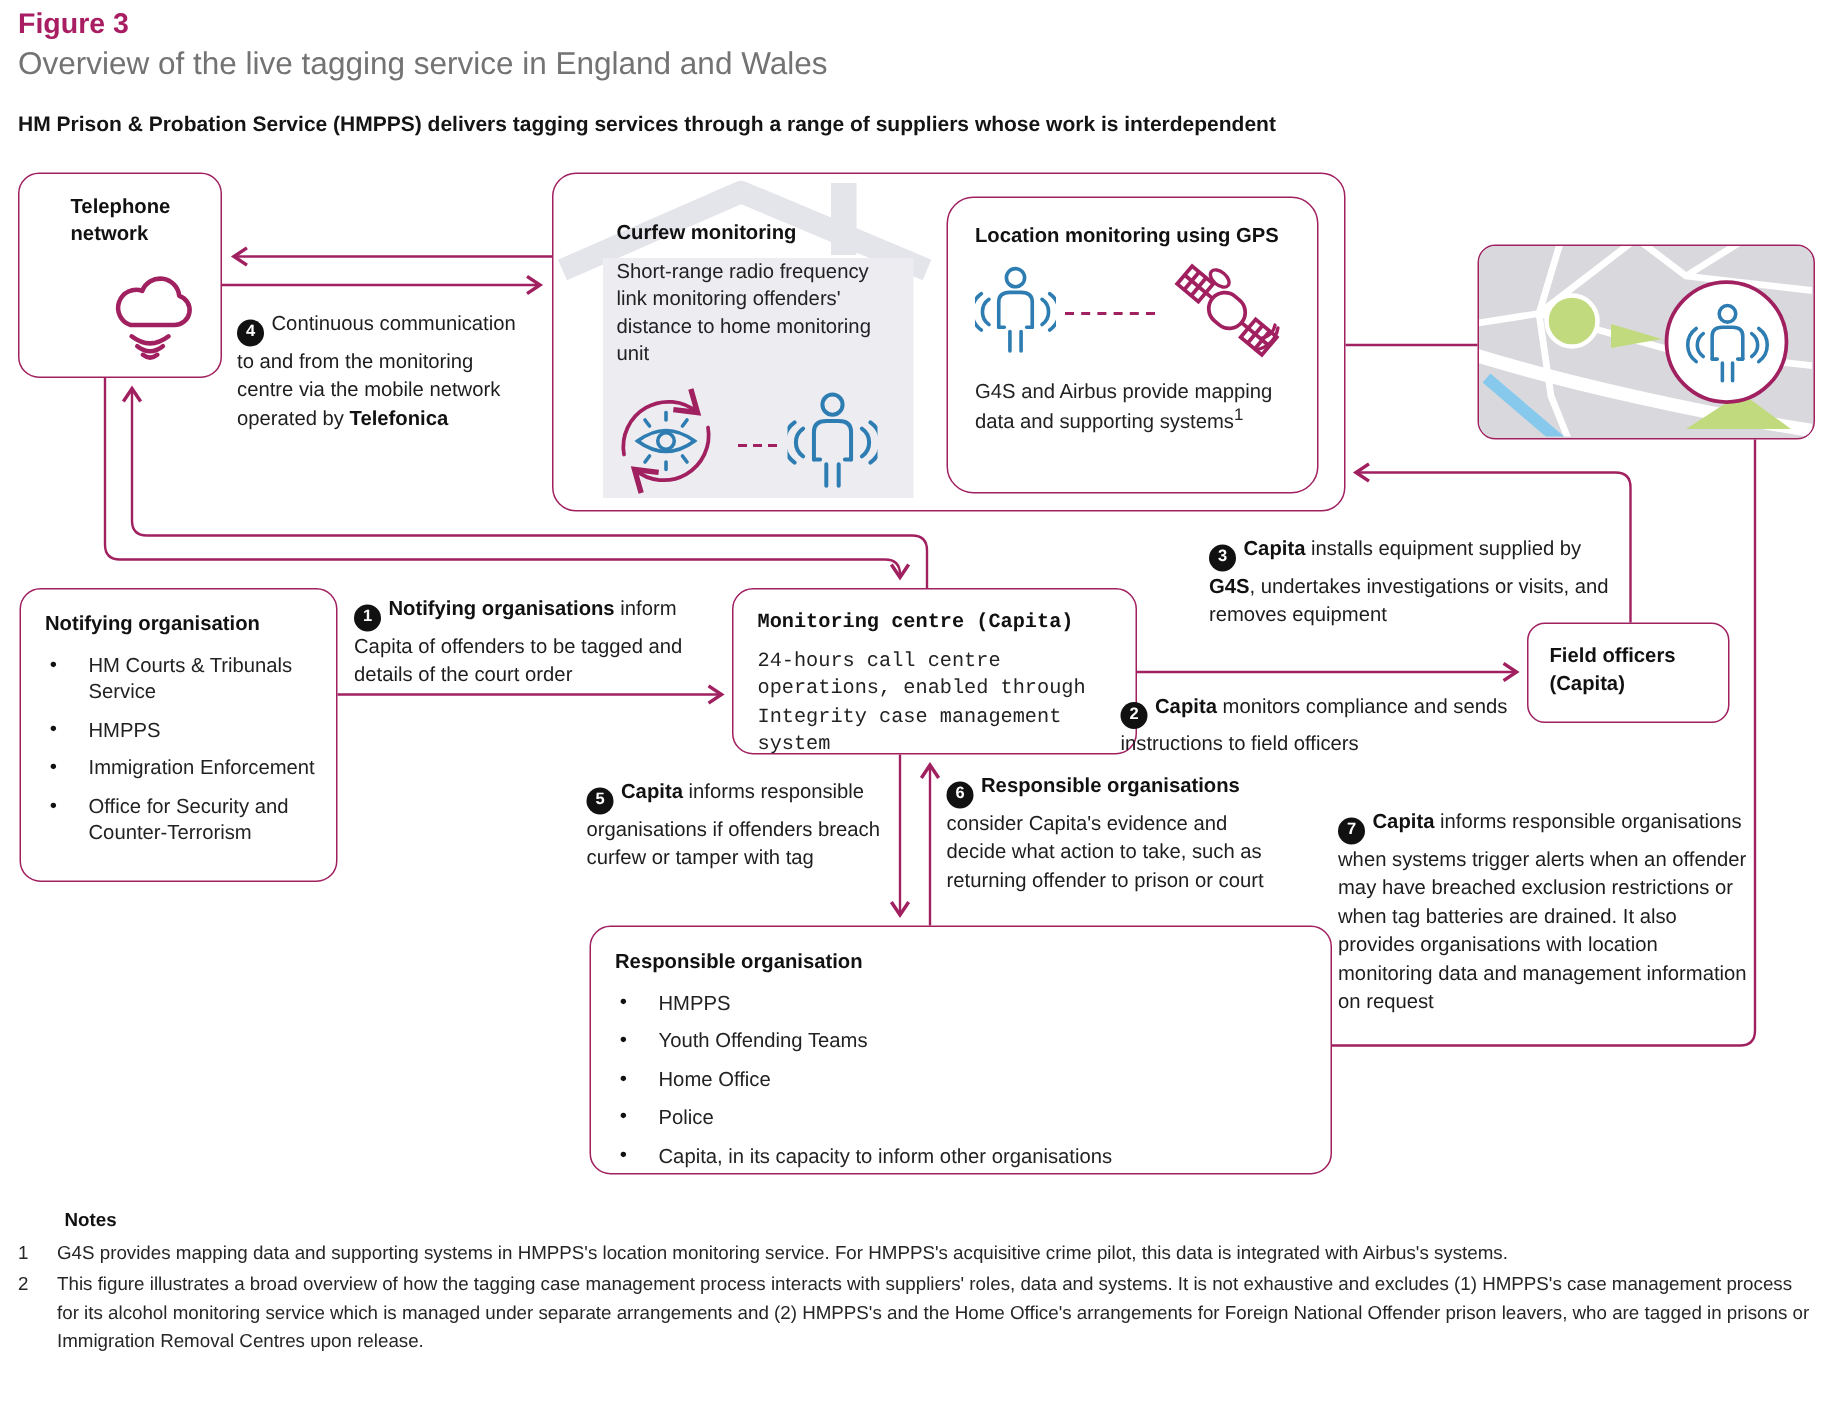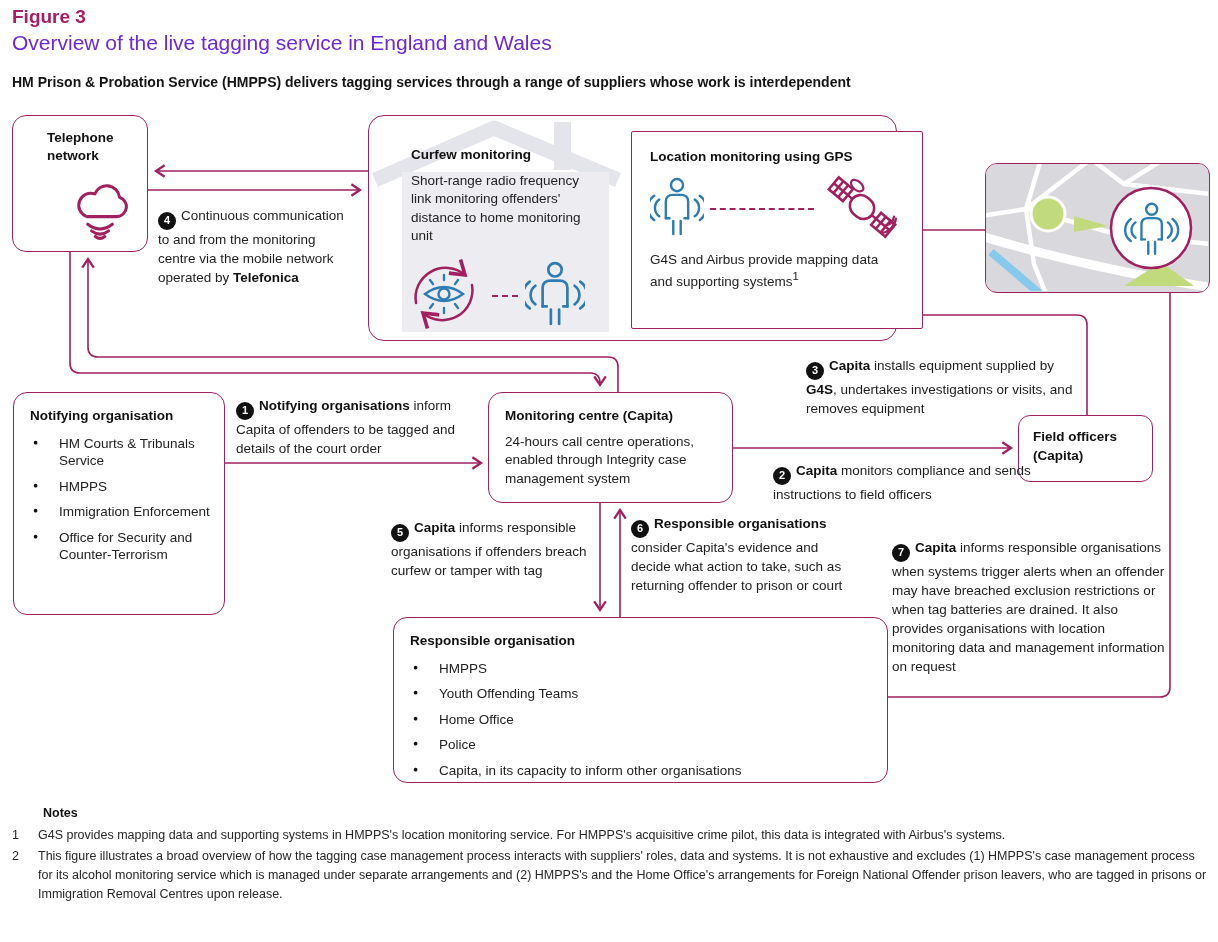--- a/index.html
+++ b/index.html
@@ -1,20 +1,20 @@
 <!DOCTYPE html>
 <html><head>
 <meta charset="utf-8">
 <style>
   html,body{margin:0;padding:0;background:#fff;}
   .page{position:relative;width:1218px;height:942px;background:#fff;
         font-family:"Liberation Sans",sans-serif;color:#222;overflow:hidden;}
   
   .fig-label{position:absolute;left:12px;top:6px;font-size:19px;font-weight:bold;color:#A91E63;}
-  .fig-title{position:absolute;left:12px;top:31px;font-size:21px;color:#6d28d9;}
+  .fig-title{position:absolute;left:12px;top:31px;font-size:21px;color:#737373;}
   .fig-subtitle{position:absolute;left:12px;top:74px;font-size:14px;font-weight:bold;color:#141414;}
   
   .wires{position:absolute;left:0;top:0;z-index:0;}
   
   .box{position:absolute;background:#fff;border:1.5px solid #A02060;border-radius:14px;
        box-sizing:border-box;z-index:1;}
   .btitle{font-weight:bold;font-size:13.5px;color:#111;line-height:1.3;}
   .btext{font-size:13.5px;color:#222;line-height:1.38;margin-top:8px;}
   .blist{list-style:none;margin:10px 0 0;padding:0;font-size:13.5px;color:#222;}
   .blist li{position:relative;padding-left:29px;margin-bottom:8px;line-height:1.3;}
@@ -24,22 +24,22 @@
   .ann b{font-weight:bold;color:#111;}
   .chip{display:inline-flex;width:18px;height:18px;border-radius:50%;background:#111;color:#fff;
         font-size:11px;font-weight:bold;align-items:center;justify-content:center;
         margin-right:5px;vertical-align:-4px;}
   
   .tel-inner{padding:13px 16px;}
   .cloud-wrap{margin:14px 0 0 18px;}
   .house-art{position:absolute;left:0;top:0;z-index:0;}
   .curfew-text{position:absolute;left:42px;top:30px;width:190px;z-index:1;}
   .curfew-icons{position:absolute;left:34px;top:138px;display:flex;align-items:center;gap:7px;z-index:1;}
-  .gps-box{position:absolute;left:262px;top:15px;width:292px;height:198px;border:1.5px solid #A02060;
-           border-radius:2px;background:#fff;box-sizing:border-box;padding:16px 18px;z-index:2;}
+  .gps-box{position:absolute;left:262px;top:15px;width:248px;height:198px;border:1.5px solid #A02060;
+           border-radius:18px;background:#fff;box-sizing:border-box;padding:16px 18px;z-index:2;}
   .gps-icons{display:flex;align-items:center;gap:6px;margin:9px 0 8px;}
   .dash{border-top:2.5px dashed #A02060;}
   .map-box{position:absolute;border:1.5px solid #A02060;border-radius:12px;overflow:hidden;
            box-sizing:border-box;z-index:1;background:#D9D9DD;}
   
   .notes-head{position:absolute;left:12px;top:806px;font-size:12.5px;font-weight:bold;color:#111;padding-left:31px;}
   .note-row{position:absolute;left:12px;display:flex;font-size:12.5px;line-height:1.5;color:#262626;width:1196px;}
   .note-num{width:26px;flex:none;}
   .source{position:absolute;left:12px;top:952px;font-size:12.5px;color:#262626;}
 </style>
@@ -201,31 +201,31 @@
         <path d="M17,44 h4 M41,44 h-4"></path>
         <path d="M25,47 v14 M33,47 v14"></path>
         <path d="M10,24 a11,11 0 0 0 0,18"></path>
           <path d="M4.5,20 a16,16 0 0 0 0,26"></path>
         <path d="M48,24 a11,11 0 0 1 0,18"></path>
           <path d="M53.5,20 a16,16 0 0 1 0,26"></path>
       </g>
     </svg>
   </div>
 
-  <div class="box" style="left:13px;top:392px;width:212px;height:223px;padding:14px 10px 10px 16px;">
+  <div class="box" style="left:13px;top:392px;width:212px;height:196px;padding:14px 10px 10px 16px;">
     <div class="btitle">Notifying organisation</div>
     <ul class="blist">
       <li>HM Courts &amp; Tribunals Service</li>
       <li>HMPPS</li>
       <li>Immigration Enforcement</li>
       <li>Office for Security and Counter-Terrorism</li>
     </ul>
   </div>
 
-  <div class="box" style="left:488px;top:392px;width:245px;height:111px;padding:14px 16px;">
+  <div class="box" style="left:488px;top:392px;width:270px;height:111px;padding:14px 16px;font-family:Liberation Mono, monospace;">
     <div class="btitle">Monitoring centre (Capita)</div>
     <div class="btext">24-hours call centre operations, enabled through Integrity case management system</div>
   </div>
 
   <div class="box" style="left:1018px;top:415px;width:135px;height:67px;padding:12px 14px;border-radius:12px;">
     <div class="btitle" style="font-size:13.5px;line-height:1.4;">Field officers (Capita)</div>
   </div>
 
   <div class="box" style="left:393px;top:617px;width:495px;height:166px;padding:14px 16px;">
     <div class="btitle">Responsible organisation</div>
@@ -234,21 +234,21 @@
       <li>Youth Offending Teams</li>
       <li>Home Office</li>
       <li>Police</li>
       <li>Capita, in its capacity to inform other organisations</li>
     </ul>
   </div>
 
   <div class="ann" style="left:236px;top:396px;width:250px;">
     <span class="chip">1</span><b>Notifying organisations</b><span> inform Capita of offenders to be tagged and details of the court order</span>
   </div>
-  <div class="ann" style="left:747px;top:461px;width:264px;margin-left:26px;">
+  <div class="ann" style="left:747px;top:461px;width:264px;">
     <span class="chip">2</span><b>Capita</b><span> monitors compliance and sends instructions to field officers</span>
   </div>
   <div class="ann" style="left:806px;top:356px;width:275px;">
     <span class="chip">3</span><b>Capita</b><span> installs equipment supplied by </span><b>G4S</b><span>, undertakes investigations or visits, and removes equipment</span>
   </div>
   <div class="ann" style="left:158px;top:206px;width:198px;">
     <span class="chip">4</span><span>Continuous communication to and from the monitoring centre via the mobile network operated by </span><b>Telefonica</b>
   </div>
   <div class="ann" style="left:391px;top:518px;width:212px;">
     <span class="chip">5</span><b>Capita</b><span> informs responsible organisations if offenders breach curfew or tamper with tag</span>

